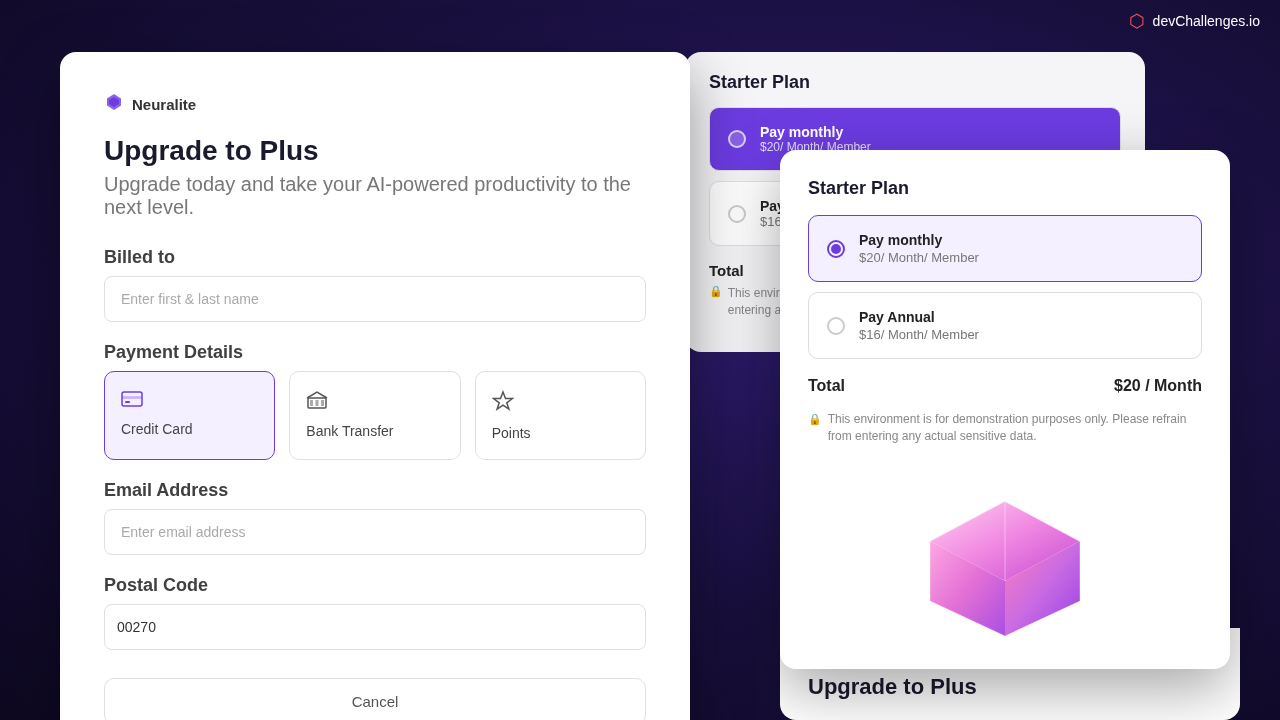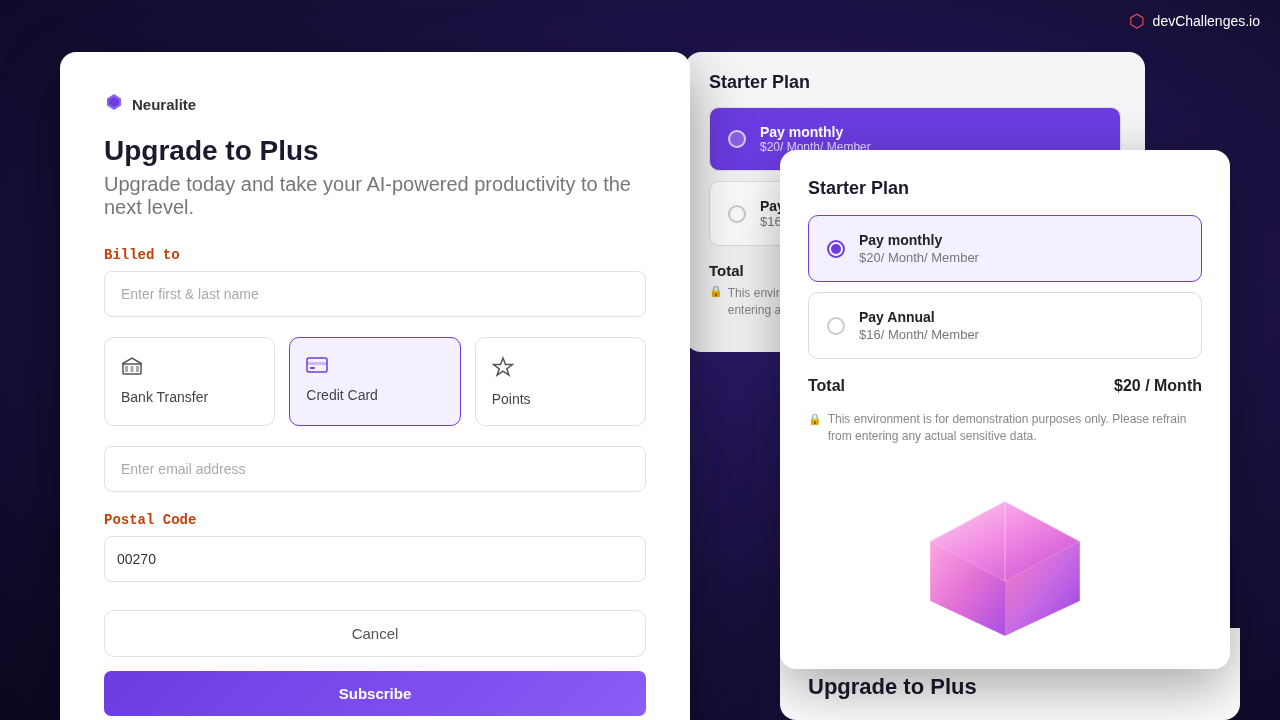--- a/index.html
+++ b/index.html
@@ -68,25 +68,24 @@
       color: #1a1a2e;
       margin-bottom: 6px;
     }
     .page-subtitle {
       font-size: 20px;
       color: #777;
       margin-bottom: 28px;
     }
 
     .field-label {
-      font-size: 14px;
+      font-size: 18px;
       font-weight: 600;
-      color: #c2410c;
+      color: #404040;
       margin-bottom: 8px;
-      font-family: Liberation Mono, monospace;
     }
 
     .text-input {
       width: 100%;
       border: 1.5px solid #e0e0e0;
       border-radius: 8px;
       padding: 14px 16px;
       font-size: 14px;
       color: #333;
       outline: none;
@@ -434,54 +433,56 @@
 
   
   <h1 class="page-title">Upgrade to Plus</h1>
   <p class="page-subtitle">Upgrade today and take your AI-powered productivity to the next level.</p>
 
   
   <div class="field-label">Billed to</div>
   <input type="text" class="text-input" placeholder="Enter first &amp; last name" style="">
 
   
+  <div class="field-label">Payment Details</div>
   <div class="payment-methods">
+    <button class="payment-method-btn active">
+      <span class="payment-method-icon">
+        <svg width="22" height="18" viewBox="0 0 22 18" fill="none">
+          <rect x="1" y="2" width="20" height="14" rx="2" stroke="#6c3ce1" stroke-width="1.5" fill="none"></rect>
+          <rect x="1" y="6" width="20" height="3" fill="#6c3ce1" opacity="0.3"></rect>
+          <rect x="4" y="11" width="5" height="2" rx="1" fill="#6c3ce1"></rect>
+        </svg>
+      </span>
+      <span>Credit Card</span>
+    </button>
     <button class="payment-method-btn">
       <span class="payment-method-icon">
         <svg width="22" height="20" viewBox="0 0 22 20" fill="none">
           <rect x="2" y="8" width="18" height="10" rx="1" stroke="#555" stroke-width="1.5" fill="none"></rect>
           <rect x="4" y="10" width="3" height="6" fill="#555" opacity="0.5"></rect>
           <rect x="9.5" y="10" width="3" height="6" fill="#555" opacity="0.5"></rect>
           <rect x="15" y="10" width="3" height="6" fill="#555" opacity="0.5"></rect>
           <path d="M1 8L11 2L21 8" stroke="#555" stroke-width="1.5"></path>
         </svg>
       </span>
       <span>Bank Transfer</span>
     </button>
-    <button class="payment-method-btn active">
-      <span class="payment-method-icon">
-        <svg width="22" height="18" viewBox="0 0 22 18" fill="none">
-          <rect x="1" y="2" width="20" height="14" rx="2" stroke="#6c3ce1" stroke-width="1.5" fill="none"></rect>
-          <rect x="1" y="6" width="20" height="3" fill="#6c3ce1" opacity="0.3"></rect>
-          <rect x="4" y="11" width="5" height="2" rx="1" fill="#6c3ce1"></rect>
-        </svg>
-      </span>
-      <span>Credit Card</span>
-    </button>
     <button class="payment-method-btn">
       <span class="payment-method-icon">
         <svg width="22" height="22" viewBox="0 0 22 22" fill="none">
           <path d="M11 2L13.5 8.5H20.5L14.8 12.8L16.9 19.2L11 15.2L5.1 19.2L7.2 12.8L1.5 8.5H8.5L11 2Z" stroke="#555" stroke-width="1.5" fill="none"></path>
         </svg>
       </span>
       <span>Points</span>
     </button>
   </div>
 
   
+  <div class="field-label">Email Address</div>
   <input type="email" class="text-input" placeholder="Enter email address" style="">
 
   
   <div class="two-col">
     <div class="col-field">
       <div class="field-label">Postal Code</div>
       <input type="text" class="text-input" style="margin-bottom: 0px; padding-left: 12px;" value="00270" placeholder="" id="postal-input">
     </div>
   </div>
 

